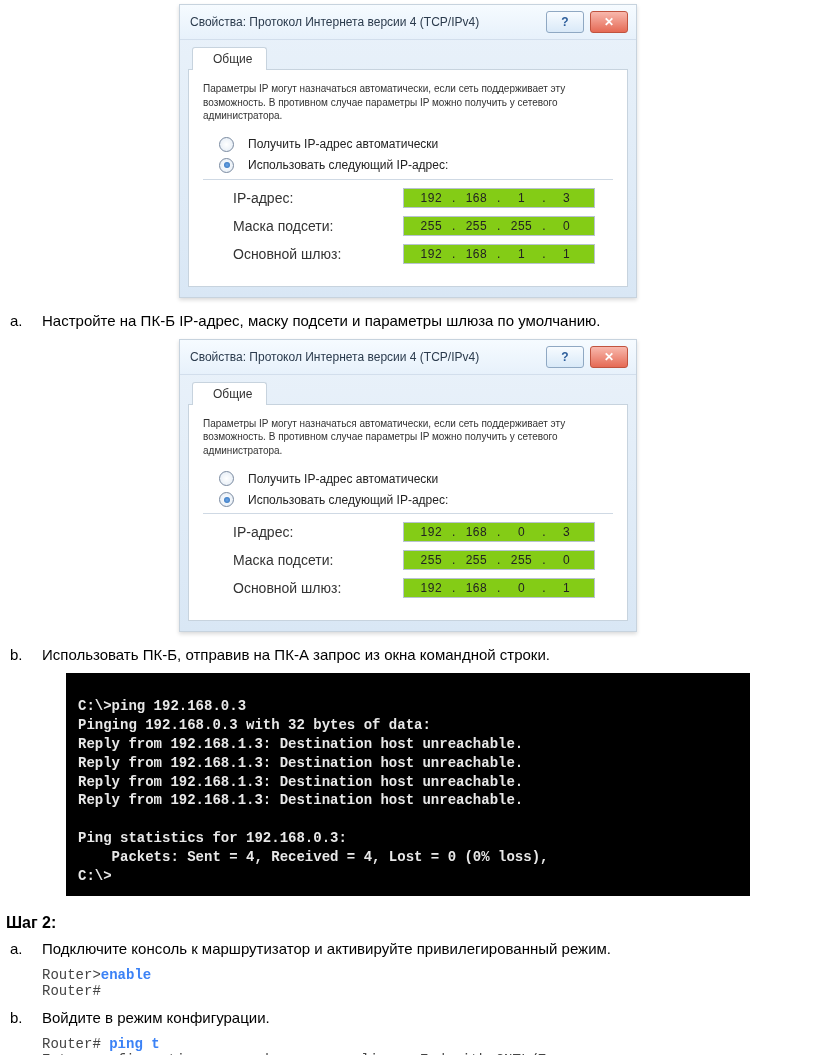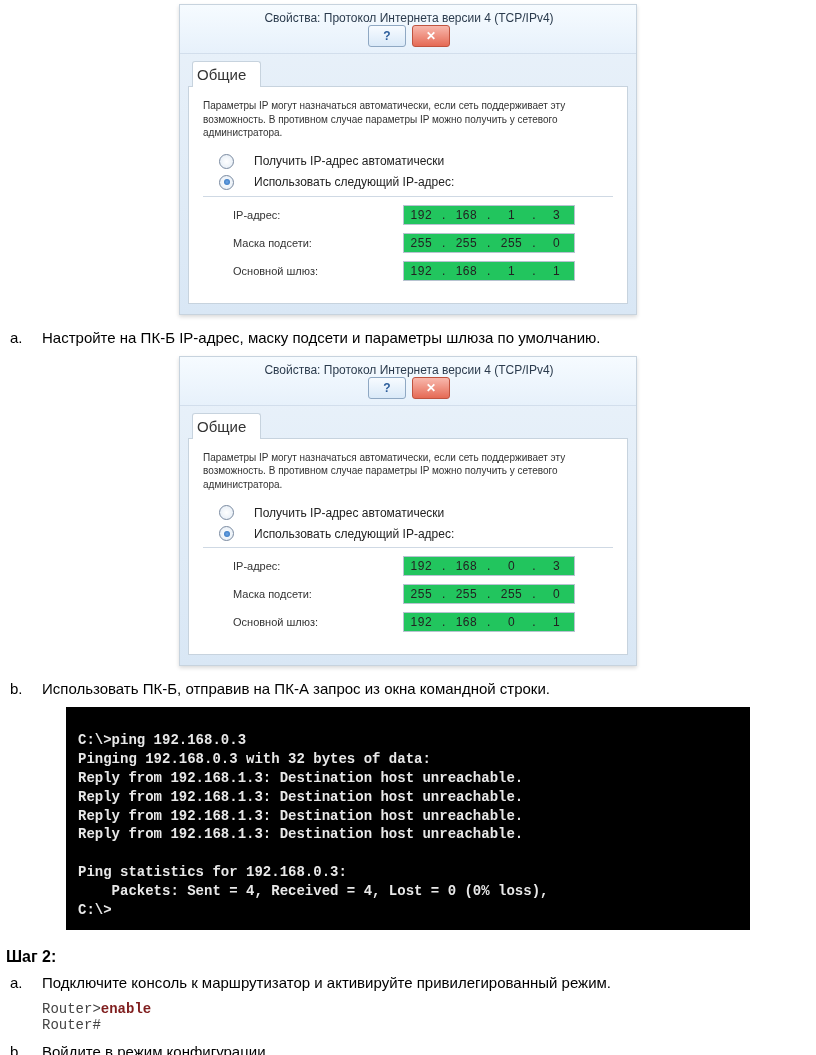--- a/index.html
+++ b/index.html
@@ -24,21 +24,20 @@
     font-size: 12px;
     color: #222;
   }
   .titlebar {
     display: flex;
     align-items: center;
     justify-content: space-between;
     padding: 6px 8px 6px 10px;
     background: linear-gradient(#f6fbff, #e7f1fb);
     border-bottom: 1px solid #d2deec;
-    flex-direction: column;
   }
   .titlebar-text { font-size: 12px; color: #2b3b4d; }
   .title-buttons { display: flex; gap: 6px; }
   .title-btn {
     width: 36px; height: 20px;
     border: 1px solid #8fa8c3;
     border-radius: 3px;
     background: linear-gradient(#f7fbff,#d9e9f8);
     display:flex; align-items:center; justify-content:center;
   }
@@ -50,65 +49,65 @@
   .close-x { color:#fff; font-weight:bold; font-size:12px; }
   .tabstrip {
     margin-top: 6px;
     padding-left: 12px;
   }
   .tab {
     display:inline-block;
     background:#fff;
     border:1px solid #c7d3de;
     border-bottom:none;
-    padding: 4px 14px 4px 4px;
-    font-size: 15px;
+    padding: 4px 14px 4px 20px;
+    font-size: 12px;
     color:#333;
     position: relative;
     top: 1px;
     border-radius: 3px 3px 0 0;
   }
   .tabcontent {
     background:#fff;
     border:1px solid #c7d3de;
     margin: 0 8px 10px 8px;
     padding: 12px 14px 14px 14px;
   }
   .desc {
     font-size: 10px;
     color:#333;
     line-height: 1.35;
     margin-bottom: 14px;
   }
   .radio-row {
-    display:flex; align-items:center; gap:20px;
+    display:flex; align-items:center; gap:14px;
     margin: 6px 0 6px 16px;
   }
   .radio {
     width:13px; height:13px; border:1px solid #7a8aa0; border-radius:50%;
     display:flex; align-items:center; justify-content:center;
     background: radial-gradient(#fff,#e1eaf4);
   }
   .radio.selected::after {
     content:""; width:6px; height:6px; border-radius:50%;
     background: radial-gradient(#6ea6e6,#2a6db8);
   }
   .fieldset-line {
     height:1px; background:#cfd9e4;
     margin: 2px 0 8px 0;
   }
   .field-row {
     display:flex; align-items:center;
     margin: 8px 0 8px 30px;
   }
-  .field-label { flex: 0 0 170px; font-size:11px; color:#333; }
+  .field-label { flex: 0 0 170px; font-size:14px; color:#333; }
   .ipbox {
     border:1px solid #b7c3d0;
-    background:#22c55e;
-    padding:2px 0;
+    background:#84cc16;
+    padding:2px 10px;
     width: 170px;
     display:flex; justify-content: space-around;
     font-family: "Segoe UI", Tahoma, sans-serif;
     font-size:12px; color:#222;
     letter-spacing: 0.5px;
   }
   .ipbox span { min-width: 28px; text-align:center; }
 
   .list-item {
     display:flex;
@@ -139,21 +138,21 @@
   .step-label { font-weight: bold; font-size: 16px; }
   .step-title { font-weight: bold; font-size: 17px; }
 
   .mono {
     font-family: "Courier New", monospace;
     font-size: 14px;
     color:#444;
     margin-left: 36px;
     white-space: pre;
   }
-  .mono .strong { font-weight: bold; color:#7f1d1d; }
+  .mono .strong { font-weight: bold; color:#3b82f6; }
 </style>
 </head>
 <body>
 <div class="page">
 
 <div class="dialog">
   <div class="titlebar">
     <div class="titlebar-text">Свойства: Протокол Интернета версии 4 (TCP/IPv4)</div>
     <div class="title-buttons">
       <div class="title-btn">

